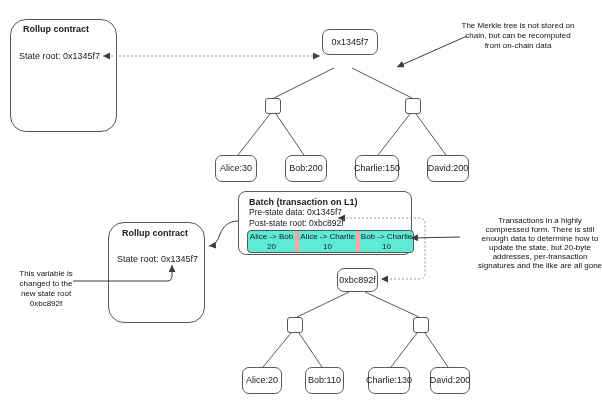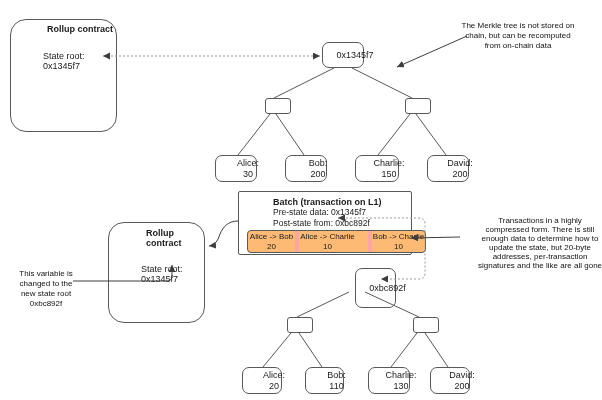--- a/index.html
+++ b/index.html
@@ -2,43 +2,43 @@
 <html><head>
 <meta charset="utf-8">
 <style>
   html,body { margin:0; padding:0; background:#ffffff; }
   .canvas {
     position:relative; width:602px; height:400px; background:#ffffff;
     font-family:"Liberation Sans", sans-serif; color:#1a1a1a; overflow:hidden;
   }
   .box {
     position:absolute; box-sizing:border-box;
-    border:1px solid #595959; background:#ffffff;padding-left:24px;
+    border:1px solid #595959; background:#ffffff;
   }
   .contract { border-radius:16px; }
   .contract-title { font-weight:bold; font-size:9px; }
   .contract-state { font-size:9px; }
   .node-root {
     border-radius:7px; display:flex; align-items:center; justify-content:center;
     font-size:9px;
   }
   .node-sq { width:16px; height:16px; border-radius:3px; }
   .leaf {
-    border-radius:7px; display:flex; flex-direction:column;
+    border-radius:7px; display:flex; flex-direction:row;
     align-items:center; justify-content:center; font-size:9px; line-height:11px;
   }
   .annotation {
     position:absolute; text-align:center; font-size:8px; line-height:10px; color:#111111;margin-top:8px;
   }
-  .batch { border-radius:2px; }
+  .batch { border-radius:8px; }
   .batch-title { font-weight:bold; font-size:9px; padding:5px 0 0 10px; }
   .batch-line { font-size:8.5px; line-height:11px; padding:0 0 0 10px; }
   .tx-table {
     position:absolute; left:8px; top:38px; display:flex;
-    border:1px solid #595959; border-radius:4px; background:#fdba74;
+    border:1px solid #595959; border-radius:4px; background:#5eead4;
   }
   .tx-cell {
     border-left:4px solid #fca5a5; text-align:center;
     font-size:8px; line-height:9.5px; padding:1px 0 1px 0;
   }
   .tx-cell:first-child { border-left:none; }
   svg.layer { position:absolute; left:0; top:0; pointer-events:none; }
 </style>
 </head>
 <body>
@@ -51,63 +51,63 @@
   </div>
 
   <div class="box contract" style="left:108px; top:222px; width:97px; height:101px;">
     <div class="contract-title" style="padding:5px 0 0 13px;">Rollup contract</div>
     <div class="contract-state" style="margin-top:16px; padding-left:8px;">State root: 0x1345f7</div>
   </div>
 
   <div class="box batch" style="left:238px; top:191px; width:174px; height:64px;">
     <div class="batch-title">Batch (transaction on L1)</div>
     <div class="batch-line">Pre-state data: 0x1345f7</div>
-    <div class="batch-line">Post-state from: 0xbc892f</div>
+    <div class="batch-line">Post-state root: 0xbc892f</div>
     <div class="tx-table">
       <div class="tx-cell" style="width:47px;">
         <div>Alice -&gt; Bob</div>
         <div>20</div>
       </div>
       <div class="tx-cell" style="width:57px;">
         <div>Alice -&gt; Charlie</div>
         <div>10</div>
       </div>
-      <div class="tx-cell" style="width:53px;margin-left:12px;">
+      <div class="tx-cell" style="width:53px;">
         <div>Bob -&gt; Charlie</div>
         <div>10</div>
       </div>
     </div>
   </div>
 
   <div class="annotation" style="left:460px; top:13px; width:116px;">The Merkle tree is not stored on chain, but can be recomputed from on-chain data</div>
   <div class="annotation" style="left:476px; top:208px; width:128px; line-height:9px;">Transactions in a highly compressed form. There is still enough data to determine how to update the state, but 20-byte addresses, per-transaction signatures and the like are all gone</div>
   <div class="annotation" style="left:13px; top:261px; width:66px;">This variable is changed to the new state root 0xbc892f</div>
 
-  <div class="box node-root" style="left:322px; top:42px; width:42px; height:26px;">0x1345f7</div>
+  <div class="box node-root" style="left:322px; top:29px; width:56px; height:26px;">0x1345f7</div>
   <div class="box node-sq" style="left:265px; top:98px;"></div>
   <div class="box node-sq" style="left:405px; top:98px;"></div>
 
   <div class="box leaf" style="left:215px; top:155px; width:42px; height:27px;">
     <div>Alice:</div>
     <div>30</div>
   </div>
   <div class="box leaf" style="left:285px; top:155px; width:42px; height:27px;">
     <div>Bob:</div>
     <div>200</div>
   </div>
   <div class="box leaf" style="left:355px; top:155px; width:44px; height:27px;">
     <div>Charlie:</div>
     <div>150</div>
   </div>
   <div class="box leaf" style="left:427px; top:155px; width:42px; height:27px;">
     <div>David:</div>
     <div>200</div>
   </div>
 
-  <div class="box node-root" style="left:337px; top:268px; width:41px; height:40px;margin-left:18px;">0xbc892f</div>
+  <div class="box node-root" style="left:337px; top:268px; width:41px; height:24px;">0xbc892f</div>
   <div class="box node-sq" style="left:287px; top:317px;"></div>
   <div class="box node-sq" style="left:413px; top:317px;"></div>
 
   <div class="box leaf" style="left:242px; top:367px; width:40px; height:27px;">
     <div>Alice:</div>
     <div>20</div>
   </div>
   <div class="box leaf" style="left:305px; top:367px; width:39px; height:27px;">
     <div>Bob:</div>
     <div>110</div>

